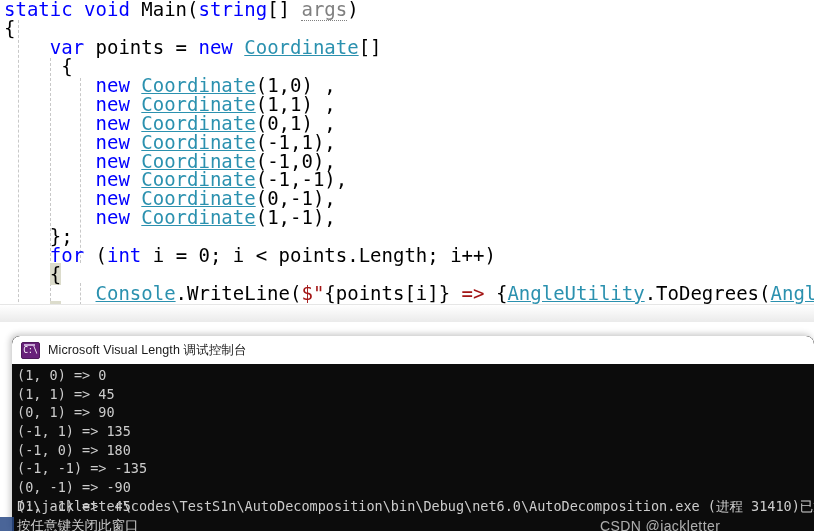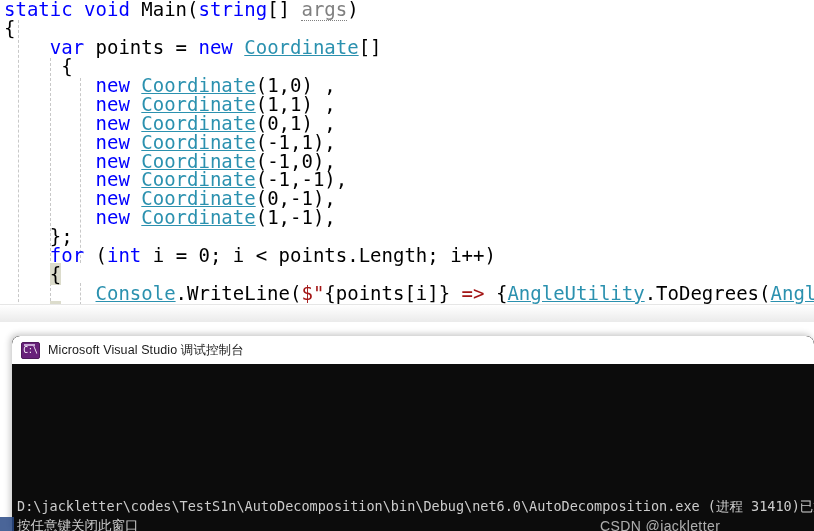--- a/index.html
+++ b/index.html
@@ -173,21 +173,22 @@
 
   <div id="editor-bottom-band"></div>
 </div>
 
 <div id="console-window">
 
   <div id="console-titlebar">
     <div id="console-icon">
       <span class="ic-txt">C:\</span>
     </div>
-    <span id="console-title">Microsoft Visual Studio 调试控制台</span>
+    <span id="console-title">Microsoft Visual Length 调试控制台</span>
   </div>
 
+  <div id="console-body"><div class="cline">(1, 0) =&gt; 0</div><div class="cline">(1, 1) =&gt; 45</div><div class="cline">(0, 1) =&gt; 90</div><div class="cline">(-1, 1) =&gt; 135</div><div class="cline">(-1, 0) =&gt; 180</div><div class="cline">(-1, -1) =&gt; -135</div><div class="cline">(0, -1) =&gt; -90</div><div class="cline">(1, -1) =&gt; -45</div></div>
 
   <div id="console-footer"><div class="fline">D:\jackletter\codes\TestS1n\AutoDecomposition\bin\Debug\net6.0\AutoDecomposition.exe (进程 31410)已退出</div><div class="fline">按任意键关闭此窗口</div></div>
 </div>
 
 <div id="watermark">CSDN @jackletter</div>
 <div id="bottom-artifact"></div>
 
 </body></html>

